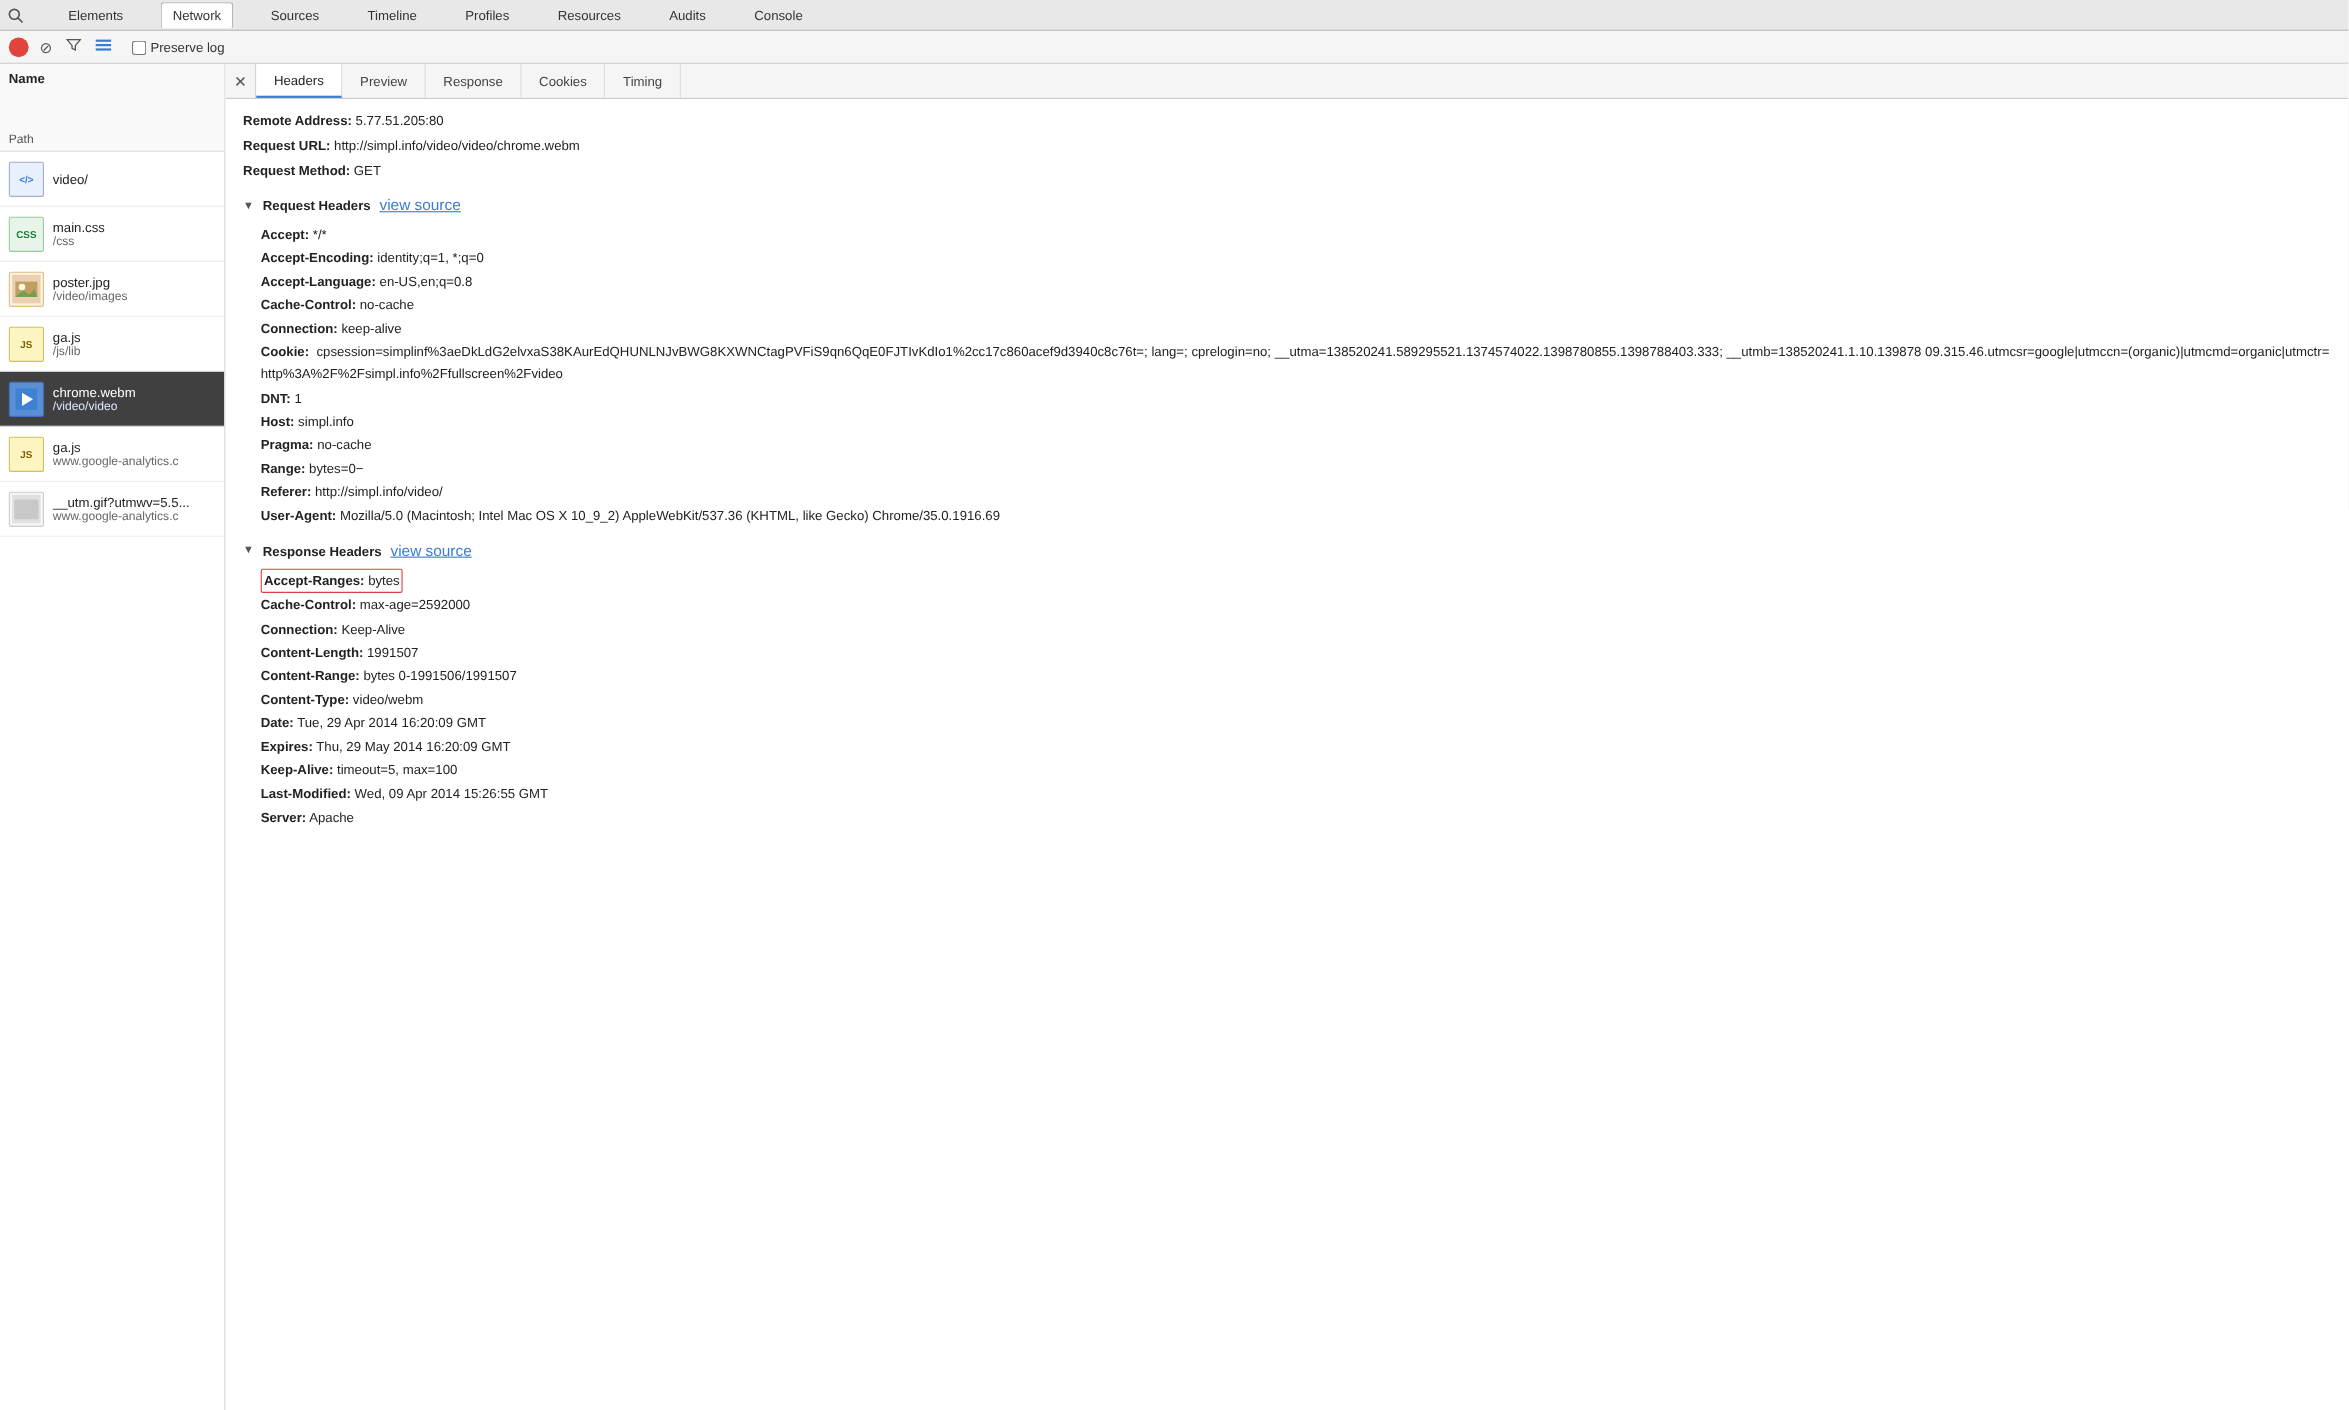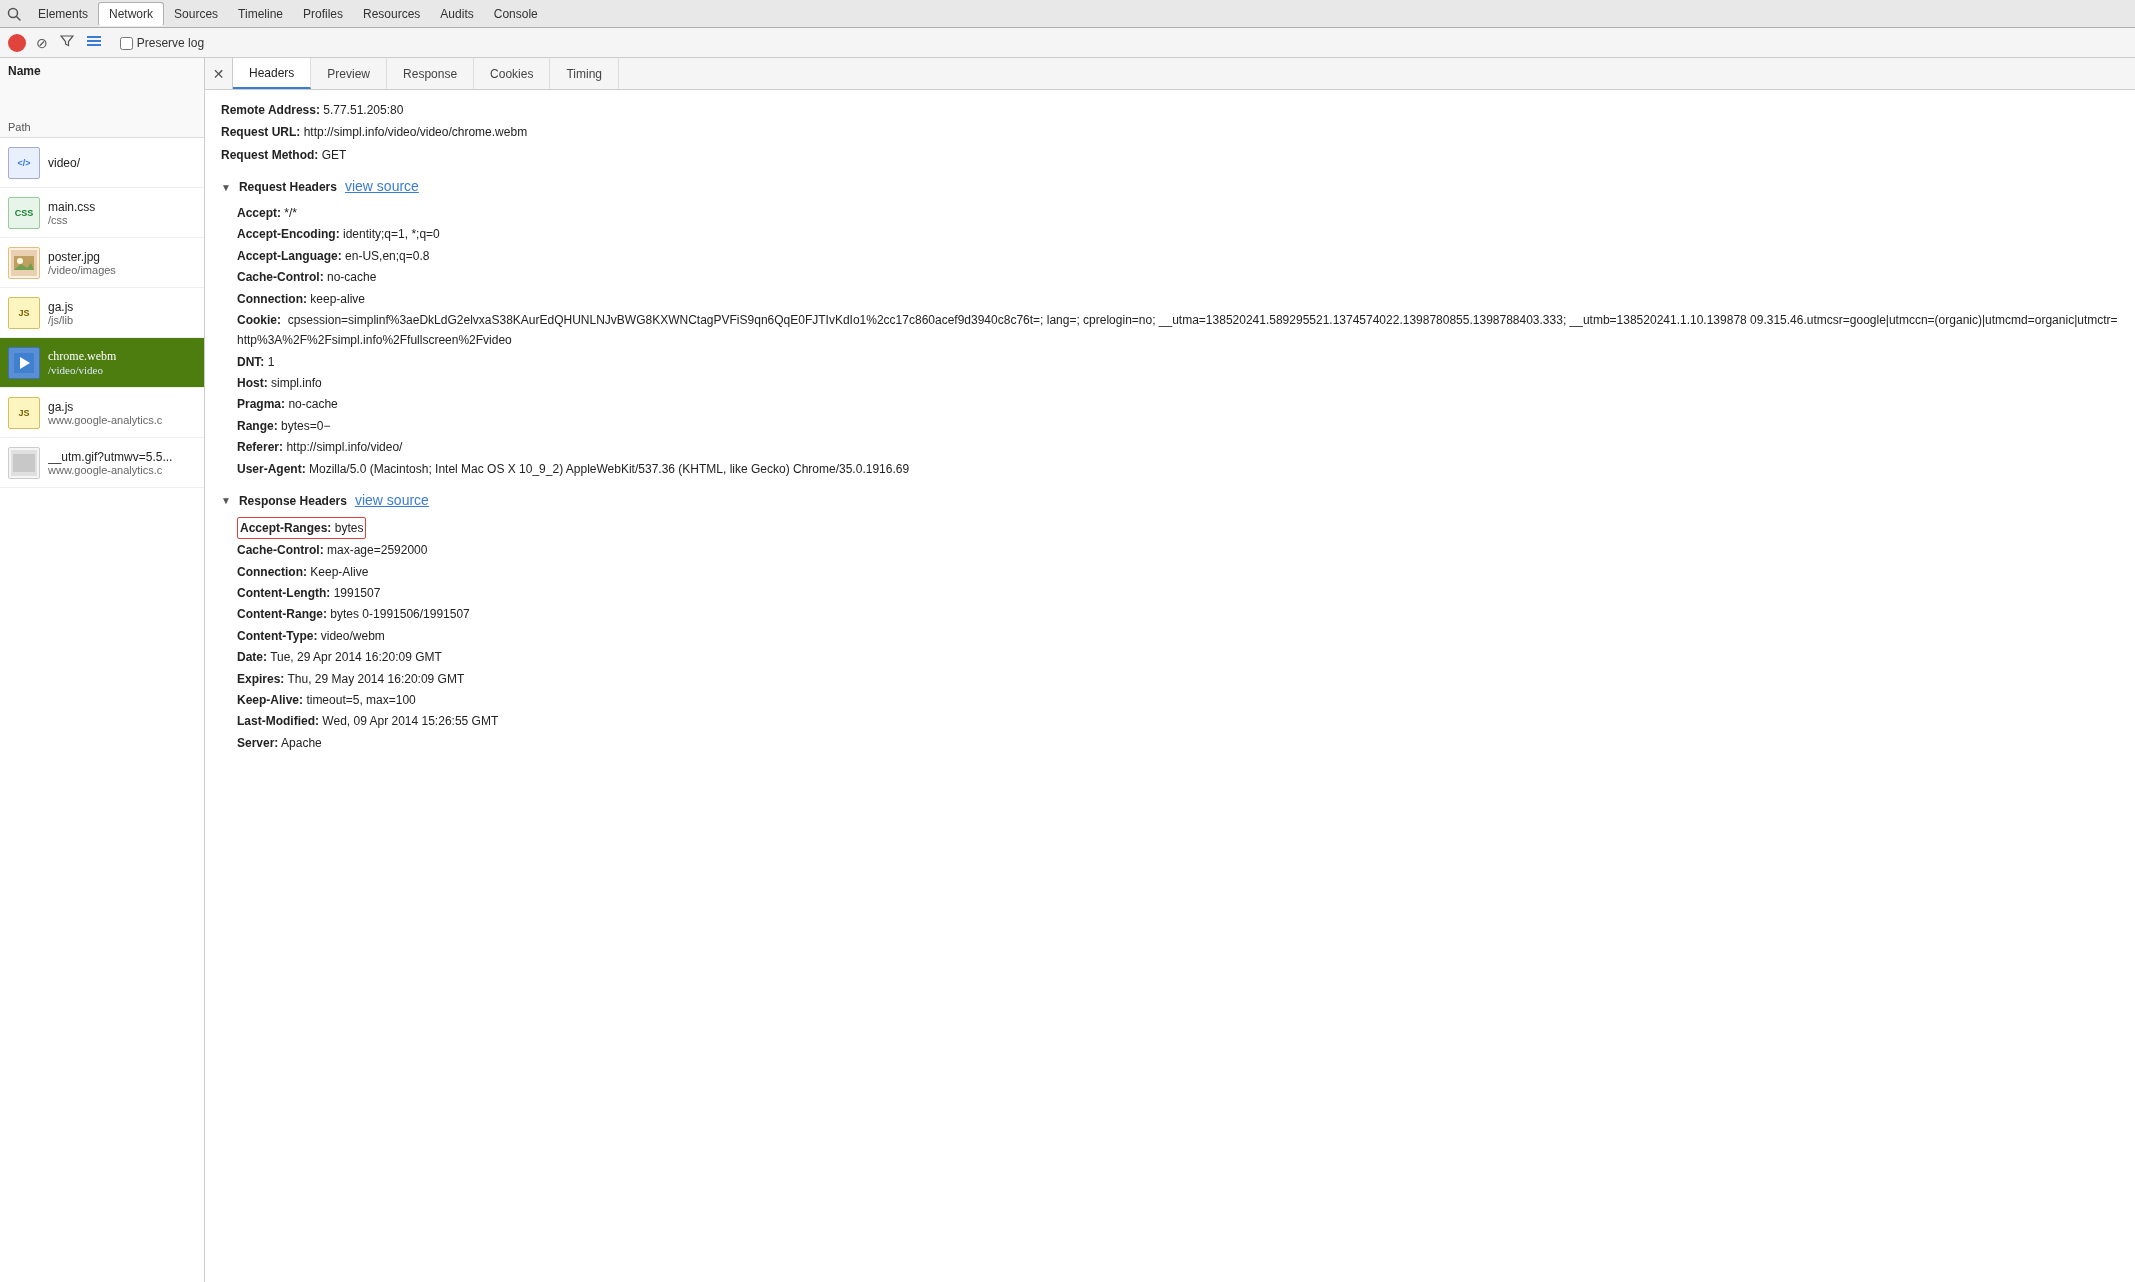--- a/index.html
+++ b/index.html
@@ -6,20 +6,21 @@
     body { font-family: -apple-system, 'Helvetica Neue', Arial, sans-serif; font-size: 12px; background: #f0f0f0; color: #222; }
 
     
     .menu-bar {
       display: flex;
       align-items: center;
       background: #e8e8e8;
       border-bottom: 1px solid #b0b0b0;
       height: 28px;
       padding: 11px 4px;
+      gap: 24px;
     }
     .menu-bar-item {
       padding: 4px 10px;
       cursor: pointer;
       font-size: 12px;
       color: #333;
       border-radius: 3px;
     }
     .menu-bar-item.active {
       background: #fff;
@@ -95,21 +96,21 @@
     .file-list { overflow-y: auto; flex: 1; }
 
     .file-item {
       display: flex;
       align-items: center;
       padding: 6px 8px;
       cursor: pointer;
       border-bottom: 1px solid #eee;
       min-height: 50px;
     }
-    .file-item.selected { background: #4d7c0f; color: #fff; font-family: Liberation Serif, serif; }
+    .file-item.selected { background: #404040; color: #fff; }
     .file-item.selected .file-path { color: #dce8ff; }
 
     .file-icon {
       width: 32px; height: 32px;
       min-width: 32px;
       margin-right: 8px;
       display: flex; align-items: center; justify-content: center;
       font-size: 10px;
       font-weight: bold;
       border-radius: 2px;

